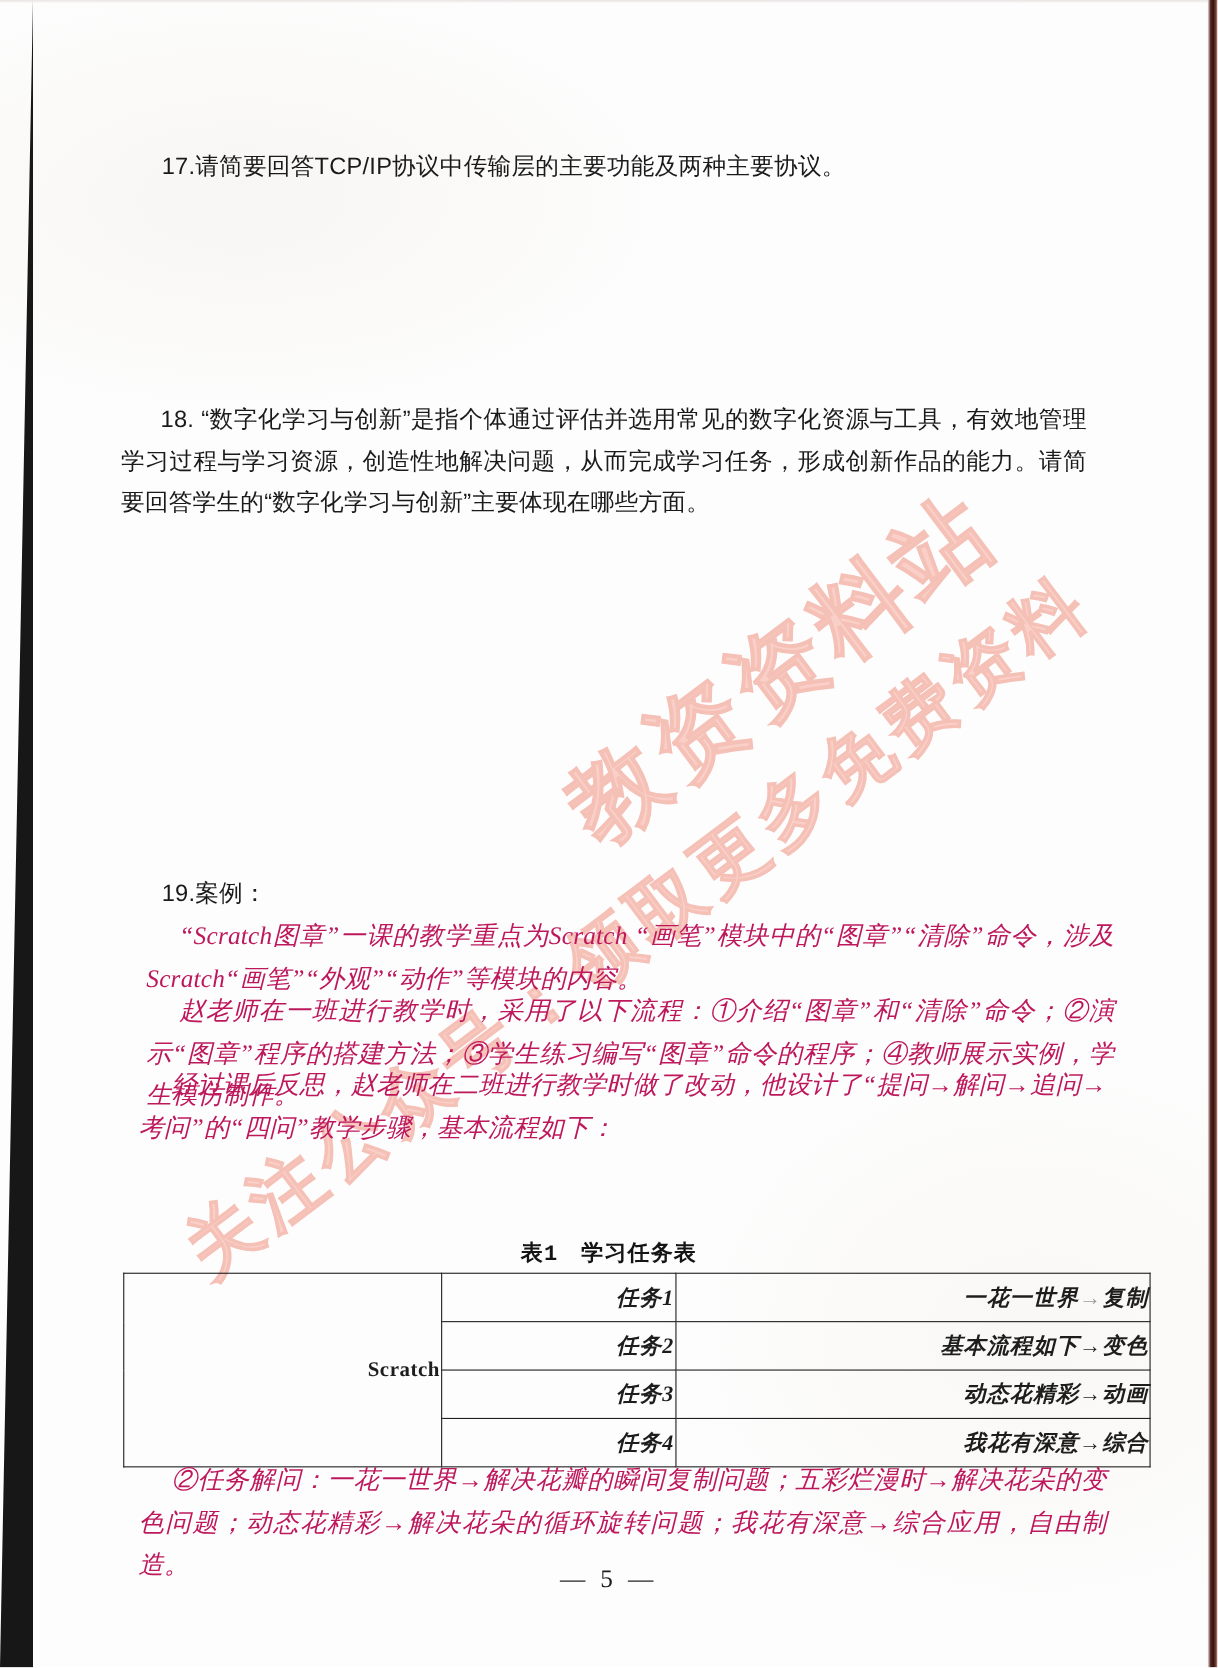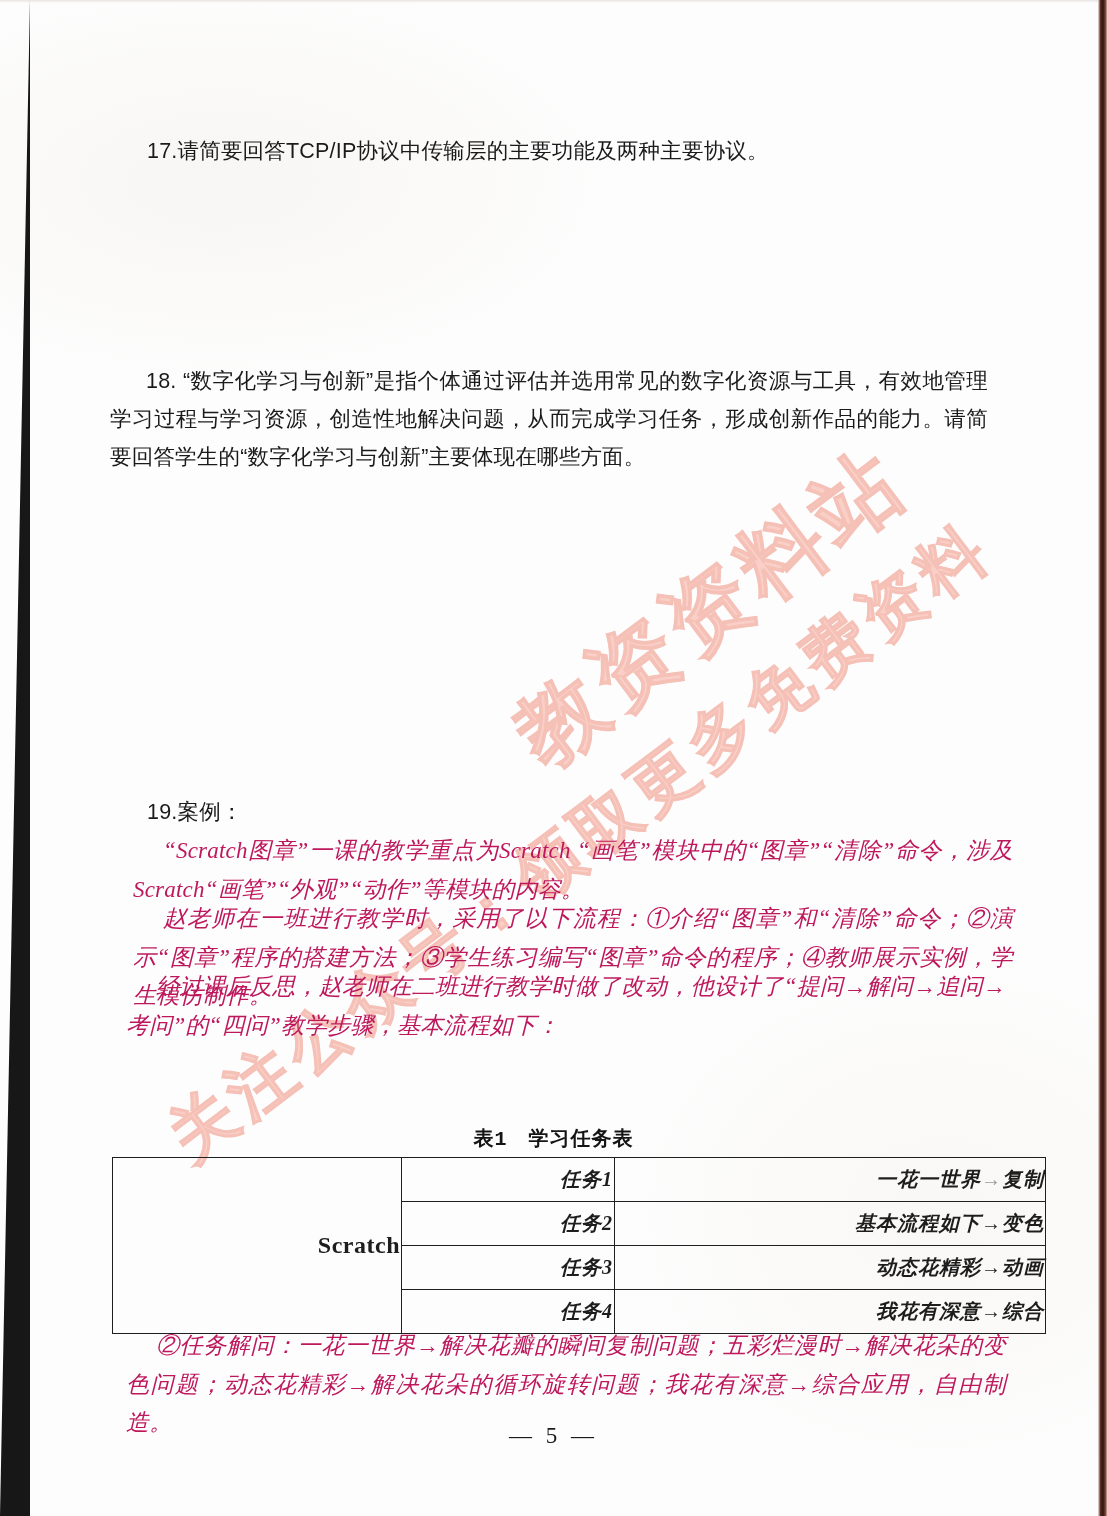--- a/index.html
+++ b/index.html
@@ -152,21 +152,21 @@
     font-style: italic;
     font-size: 20px;
     color: #1d1d1d;
     letter-spacing: 1px;
     font-weight: bold;
   }
   table.task-table td.c-merge {
     width: 242px;
     font-style: normal;
     font-family: "Liberation Serif", "DejaVu Serif", serif;
-    font-size: 24px;
+    font-size: 19px;
     letter-spacing: 0.5px;
     padding-left: 45px;
   }
   table.task-table td.c-task { width: 210px; }
   table.task-table td.c-val  { width: 428px; }
   .faded { color: #9a9a9a; }
 
   .page-num {
     font-family: "Liberation Serif", "DejaVu Serif", serif;
     font-size: 23px;

